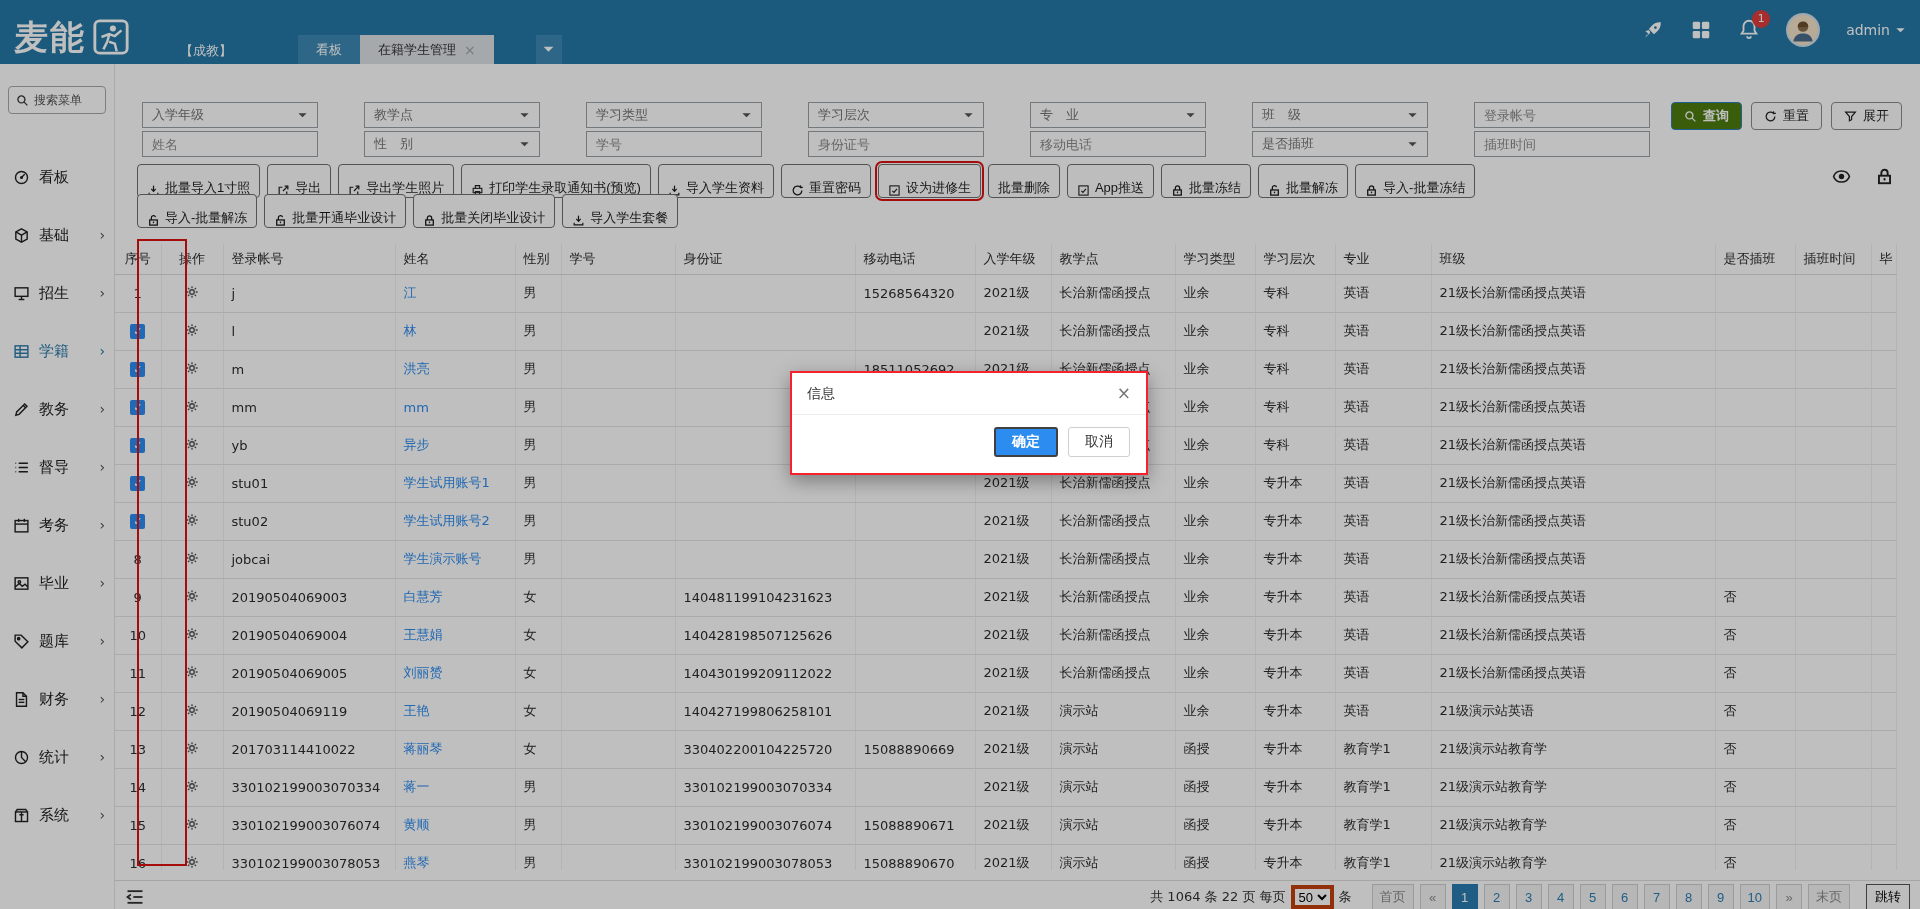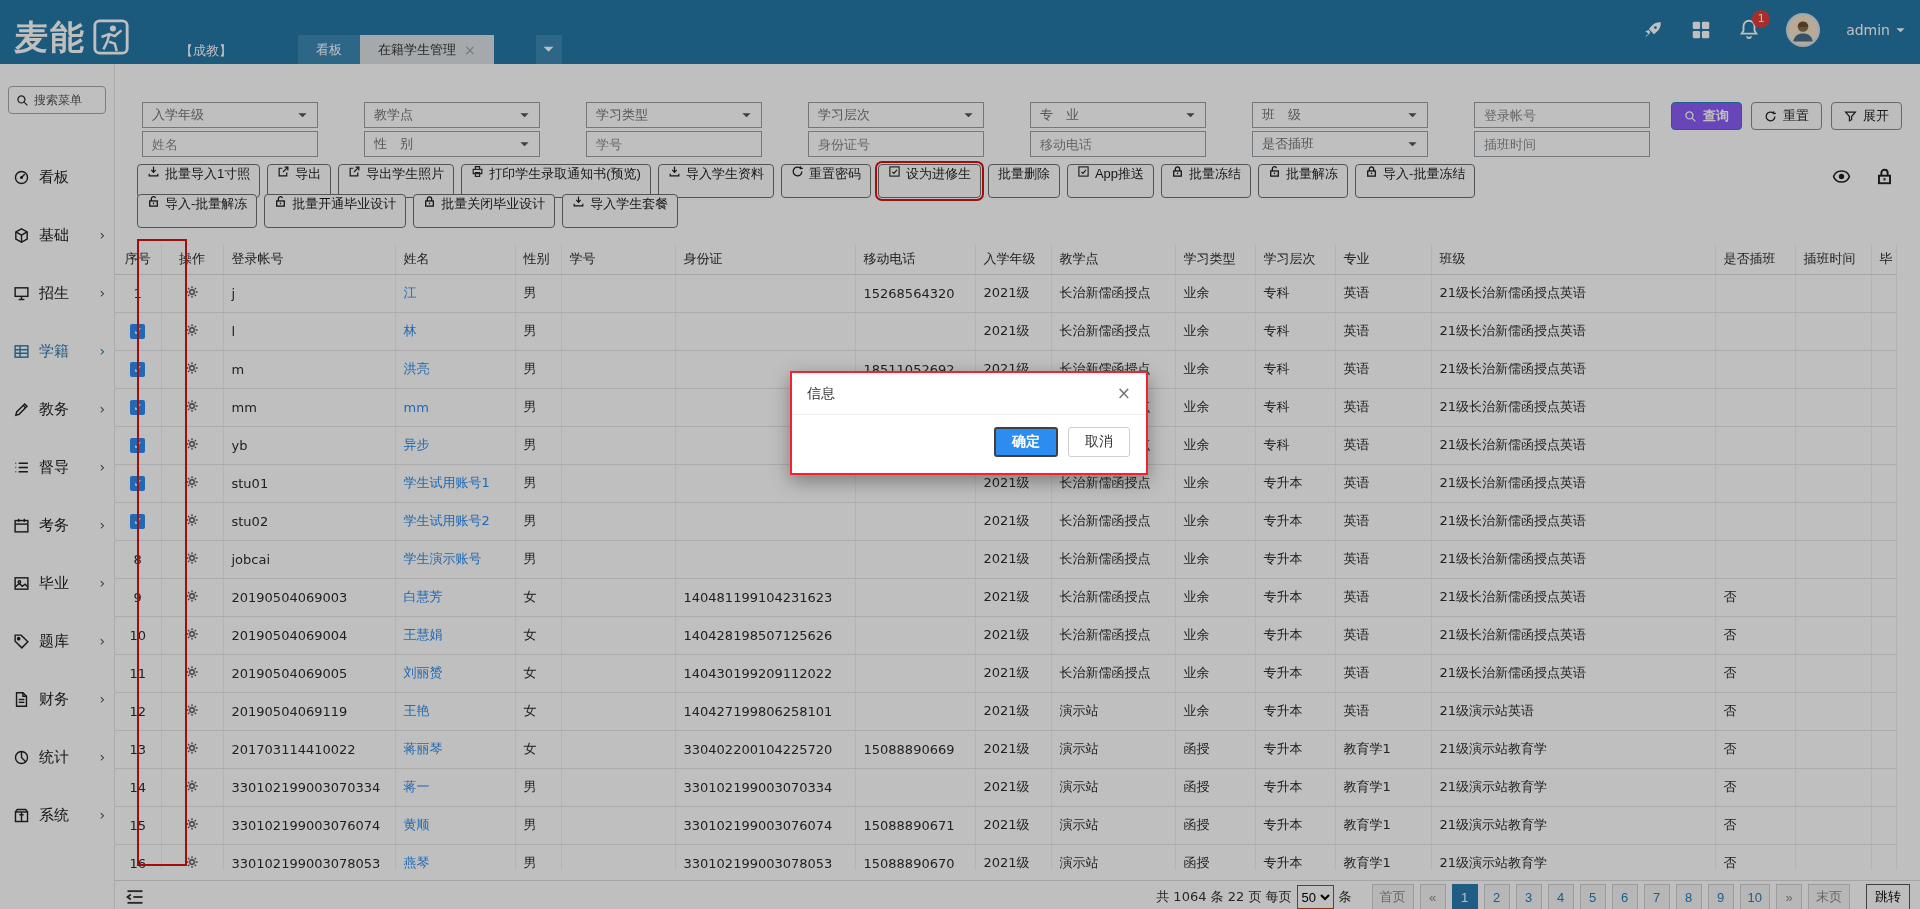--- a/index.html
+++ b/index.html
@@ -43,27 +43,27 @@
   .filter-row.r1 { top:38px; }
   .filter-row.r2 { top:67px; }
   .f-field { width:176px; height:26px; border:1px solid #9aa0a6; background:#fff; display:flex; align-items:center; padding:0 9px; color:#757575; font-size:13px; }
   .f-field .lbl { flex:1; white-space:nowrap; overflow:hidden; }
   .f-field .dn { width:11px; height:11px; color:#555; }
   input.f-field { color:#333; }
   input.f-field::placeholder { color:#8a8a8a; }
   .filter-btns { position:absolute; top:38px; right:18px; display:flex; gap:9px; }
   .fbtn { height:28px; padding:0 12px; display:inline-flex; align-items:center; gap:6px; border:1px solid #8b8b8b; border-radius:4px; background:#fcfcfc; font-size:13px; color:#222; cursor:pointer; }
   .fbtn .ic { width:13px; height:13px; }
-  .fbtn.primary { background:#8b5cf6; border-color:#2b7fc0; color:#fff; font-weight:bold; }
+  .fbtn.primary { background:#4d7c0f; border-color:#2b7fc0; color:#fff; font-weight:bold; }
 
   
   .tool-row { position:absolute; left:22px; display:flex; gap:7px; flex-wrap:nowrap; }
   .tool-row.t1 { top:100px; }
   .tool-row.t2 { top:130px; }
-  .tbtn { height:34px; padding:0 9px; display:inline-flex; align-items:flex-start; gap:5px; border:1px solid #6f6f6f; border-radius:4px; background:#fdfdfd; font-size:13px; color:#1d1d1d; white-space:nowrap; cursor:pointer; }
+  .tbtn { height:34px; padding:0 9px; display:inline-flex; align-items:flex-end; gap:5px; border:1px solid #6f6f6f; border-radius:4px; background:#fdfdfd; font-size:13px; color:#1d1d1d; white-space:nowrap; cursor:pointer; }
   .tbtn .ic { width:13px; height:13px; color:#1d1d1d; }
   .tbtn.highlight { outline:2px solid #dd1111; outline-offset:1px; }
   .tool-side { position:absolute; top:103px; right:26px; display:flex; gap:24px; }
   .tool-side .ic { width:19px; height:19px; color:#222; cursor:pointer; }
 
   
   .table-wrap { position:absolute; top:180px; left:0; right:0; height:626px; overflow:hidden; }
   table { border-collapse:collapse; table-layout:fixed; width:1781px; background:#fff;padding-left:19px; }
   th, td { border-bottom:1px solid #e4e4e4; border-right:1px solid #f0f0f0; padding:0 8px; font-size:13px; text-align:left; white-space:nowrap; overflow:hidden; font-weight:normal; color:#2c2c2c; }
   th { height:30px; border-bottom:1px solid #dcdcdc; }
@@ -71,21 +71,21 @@
   .c-center { text-align:center; }
   a.name-link { color:#2d8cf0; text-decoration:none; cursor:pointer; }
   .cb { width:15px; height:15px; border-radius:2px; background:#2d8cf0; color:#fff; font-size:11px; display:inline-flex; align-items:center; justify-content:center; cursor:pointer; }
   .gear { width:16px; height:16px; color:#555; cursor:pointer; }
 
   
   .footer { position:absolute; left:0; right:0; top:816px; height:33px; border-top:1px solid #ddd; background:#fff; display:flex; align-items:center; padding:0 10px; }
   .collapse-ic { width:20px; height:20px; color:#333; cursor:pointer; }
   .pg-zone { margin-left:auto; display:flex; align-items:center; gap:6px; font-size:13px; color:#333; }
   .pg-info { display:flex; align-items:center; gap:5px; margin-right:14px; }
-  .pg-info select { height:24px; border:1px solid #c2410c; background:#fff; font-size:13px; }
+  .pg-info select { height:24px; border:4px solid #c2410c; background:#fff; font-size:13px; }
   .pg-btn { min-width:26px; height:26px; border:1px solid #cfcfcf; background:#f5f5f5; color:#2b7db2; display:inline-flex; align-items:center; justify-content:center; font-size:13px; padding:0 7px; cursor:pointer; }
   .pg-btn.nav { color:#8a8a8a; }
   .pg-btn.active { background:#2b7db2; border-color:#2b7db2; color:#fff; }
   .pg-jump { margin-left:10px; height:26px; border:1px solid #555; background:#fdfdfd; padding:0 8px; display:inline-flex; align-items:center; font-size:13px; cursor:pointer; }
 
   
   .anno-seq { position:absolute; left:137px; top:239px; width:50px; height:627px; border:2px solid #dd1111; pointer-events:none; z-index:10; }
   .overlay { position:absolute; inset:0; background:rgba(0,0,0,0.25); z-index:50; }
   .modal { position:absolute; left:790px; top:371px; width:358px; background:#fff; border:2px solid #f5222d; box-shadow:0 6px 18px rgba(0,0,0,.35); z-index:60; }
   .modal-head { height:42px; display:flex; align-items:center; justify-content:space-between; padding:0 15px; border-bottom:1px solid #ececec; font-size:14px; color:#333; }

